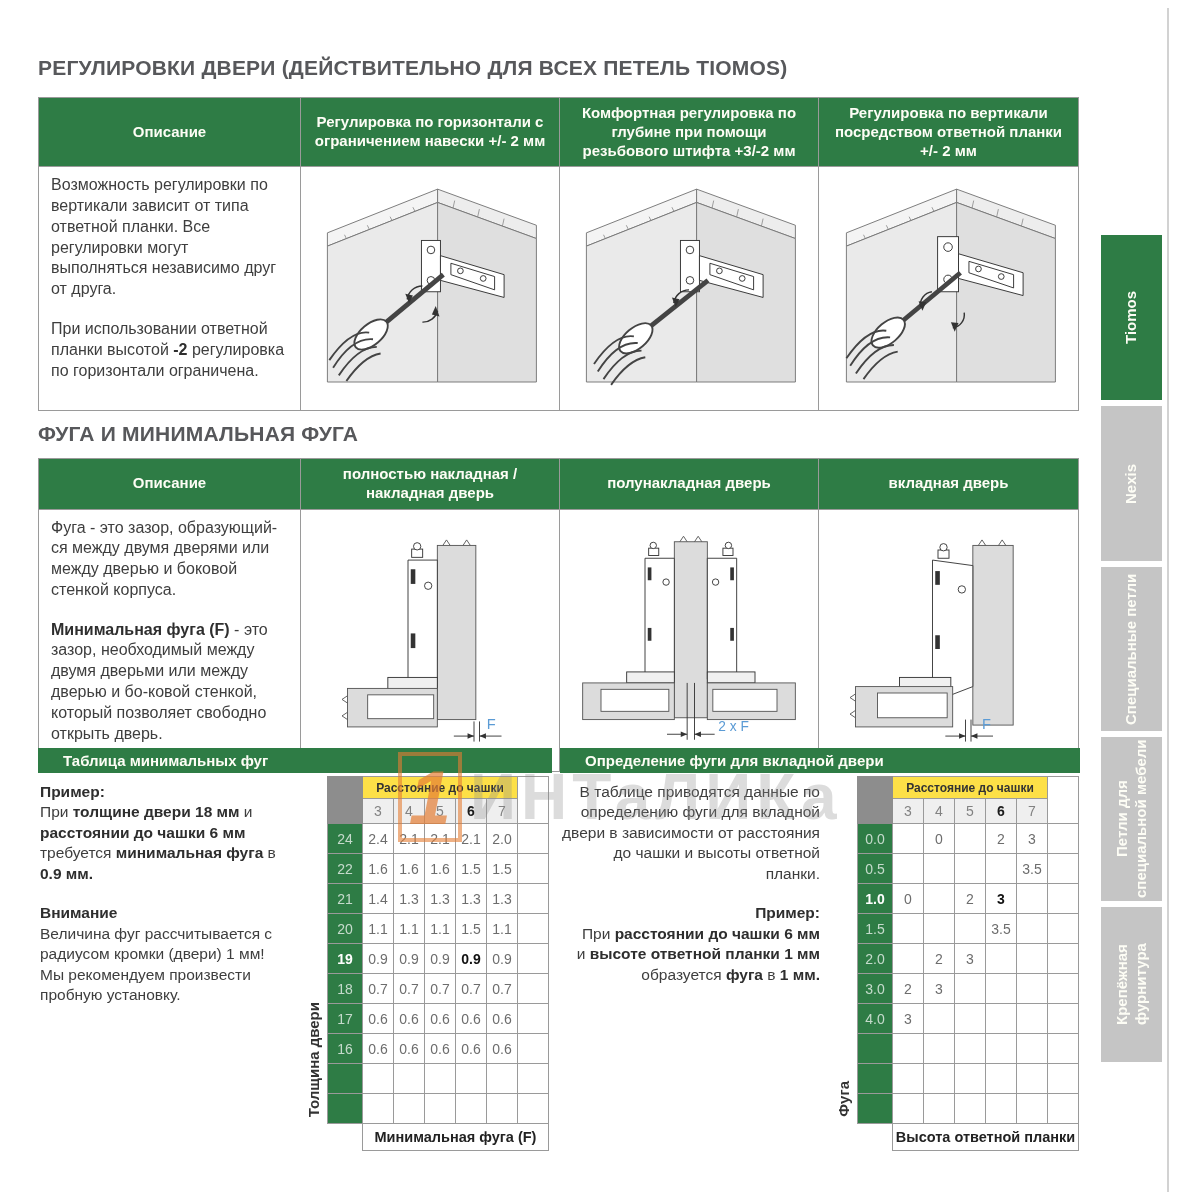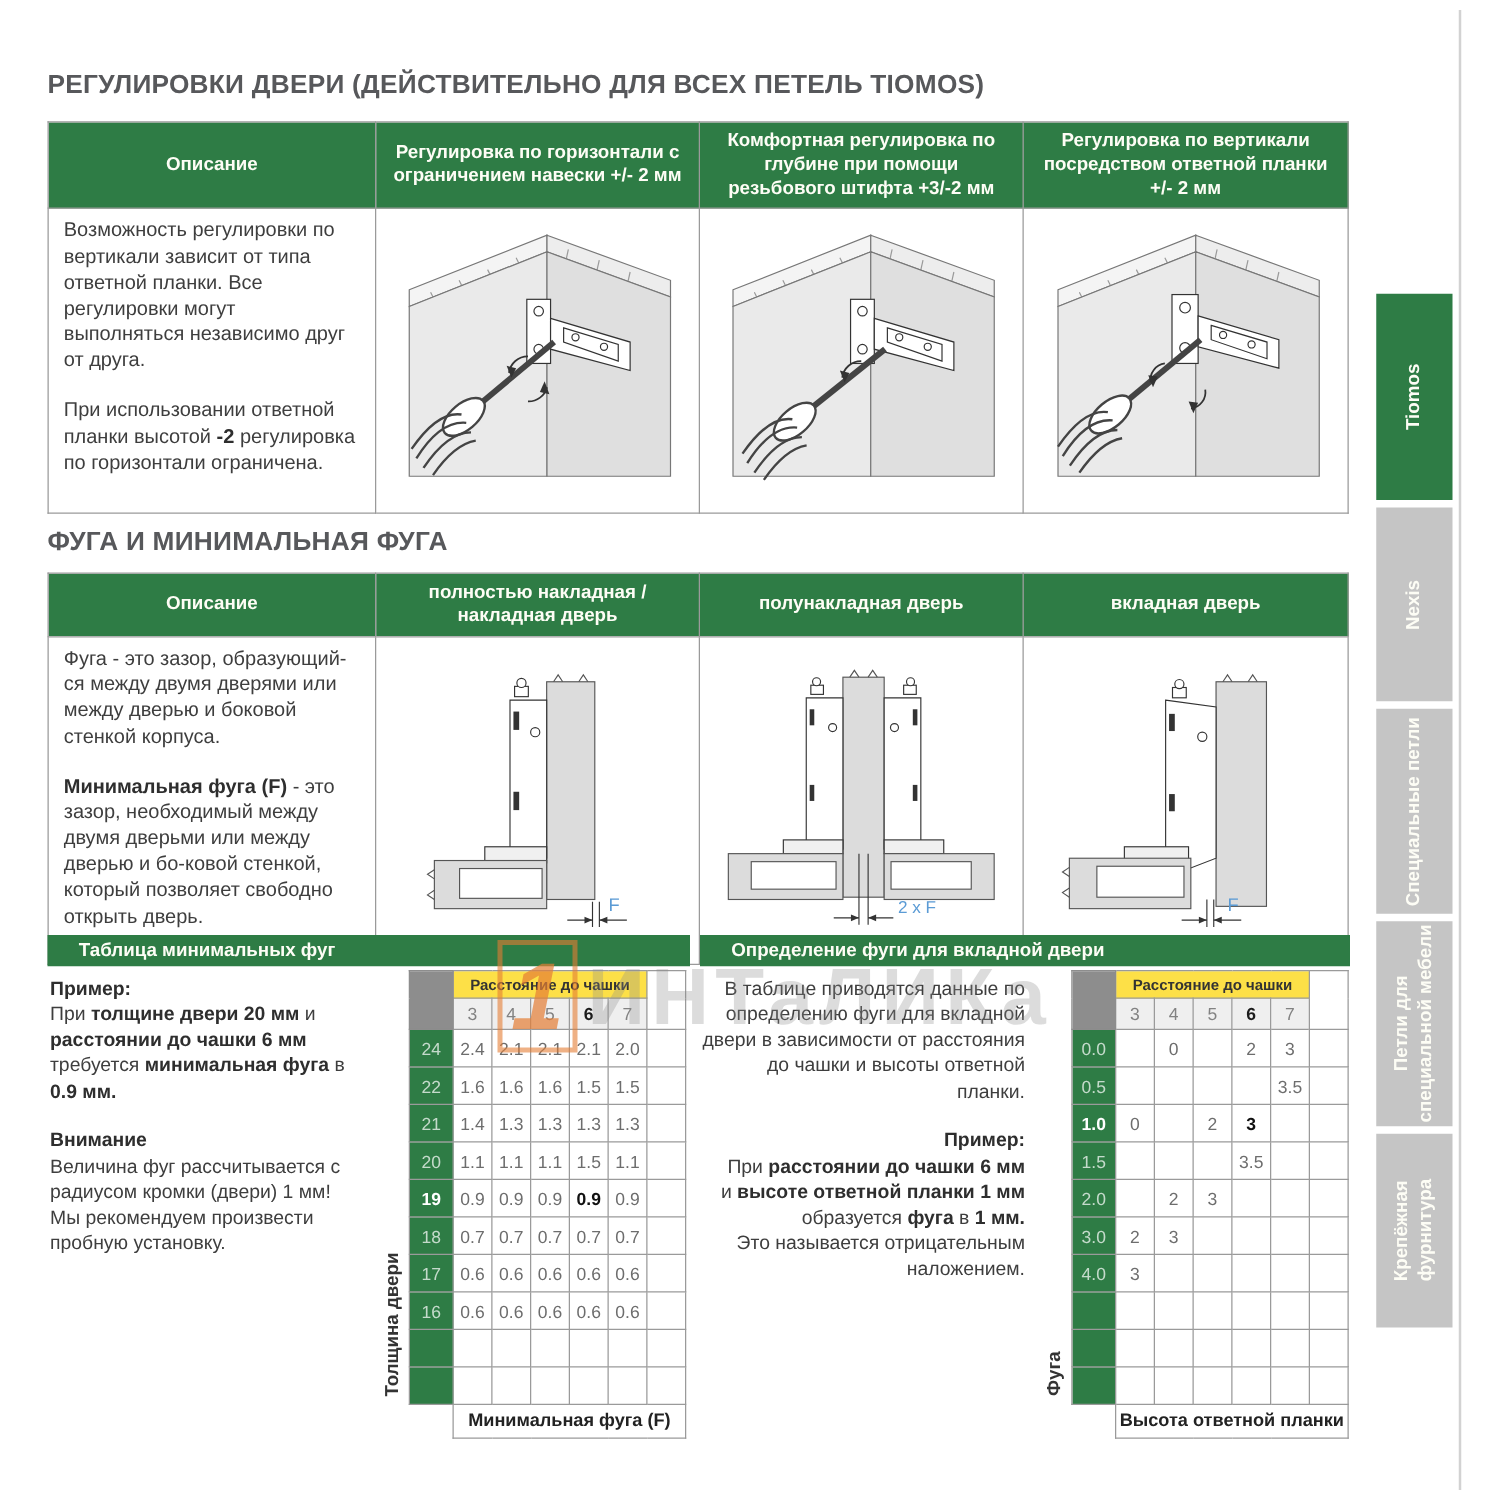--- a/index.html
+++ b/index.html
@@ -310,21 +310,21 @@
       </svg>
     </td>
   </tr>
 </tbody>
   </table>
 
 <div id="panel-left" class="panel">
   <div class="panel-title">Таблица минимальных фуг</div>
   <div class="panel-body">
     <div class="panel-desc">
-        <p><span class="b">Пример:</span><br><span>При </span><span class="b">толщине двери 20 мм</span><span> и </span><span class="b">расстоянии до чашки 6 мм</span><span> требуется </span><span class="b">минимальная фуга</span><span> в </span><span class="b">0.9 мм.</span></p>
+        <p><span class="b">Пример:</span><br><span>При </span><span class="b">толщине двери 18 мм</span><span> и </span><span class="b">расстоянии до чашки 6 мм</span><span> требуется </span><span class="b">минимальная фуга</span><span> в </span><span class="b">0.9 мм.</span></p>
         <p><span class="b">Внимание</span><br><span>Величина фуг рассчитывается с радиусом кромки (двери) 1 мм! Мы рекомендуем произвести пробную установку.</span></p>
       </div>
     <div class="table-zone">
       <div class="axis-strip">
         <span class="axis-label">Толщина двери</span>
       </div>
       <div>
           <table class="dt">
             <tbody>
               <tr class="hrow1">
@@ -438,21 +438,21 @@
         </div>
     </div>
   </div>
 </div>
 
 <div id="panel-right" class="panel">
   <div class="panel-title">Определение фуги для вкладной двери</div>
   <div class="panel-body">
     <div class="panel-desc">
         <p><span>В таблице приводятся данные по определению фуги для вкладной двери в зависимости от расстояния до чашки и высоты ответной планки.</span></p>
-        <p><span class="b">Пример:</span><br><span>При </span><span class="b">расстоянии до чашки 6 мм</span><br><span>и </span><span class="b">высоте ответной планки 1 мм</span><br><span>образуется </span><span class="b">фуга</span><span> в </span><span class="b">1 мм.</span><br><span>Это называется отрицательным наложением.</span></p>
+        <p><span class="b">Пример:</span><br><span>При </span><span class="b">расстоянии до чашки 6 мм</span><br><span>и </span><span class="b">высоте ответной планки 1 мм</span><br><span>образуется </span><span class="b">фуга</span><span> в </span><span class="b">1 мм.</span><br></p>
       </div>
     <div class="table-zone">
       <div class="axis-strip">
         <span class="axis-label">Фуга</span>
       </div>
       <div>
           <table class="dt">
             <tbody>
               <tr class="hrow1">
                 <td class="corner" rowspan="2"></td>

